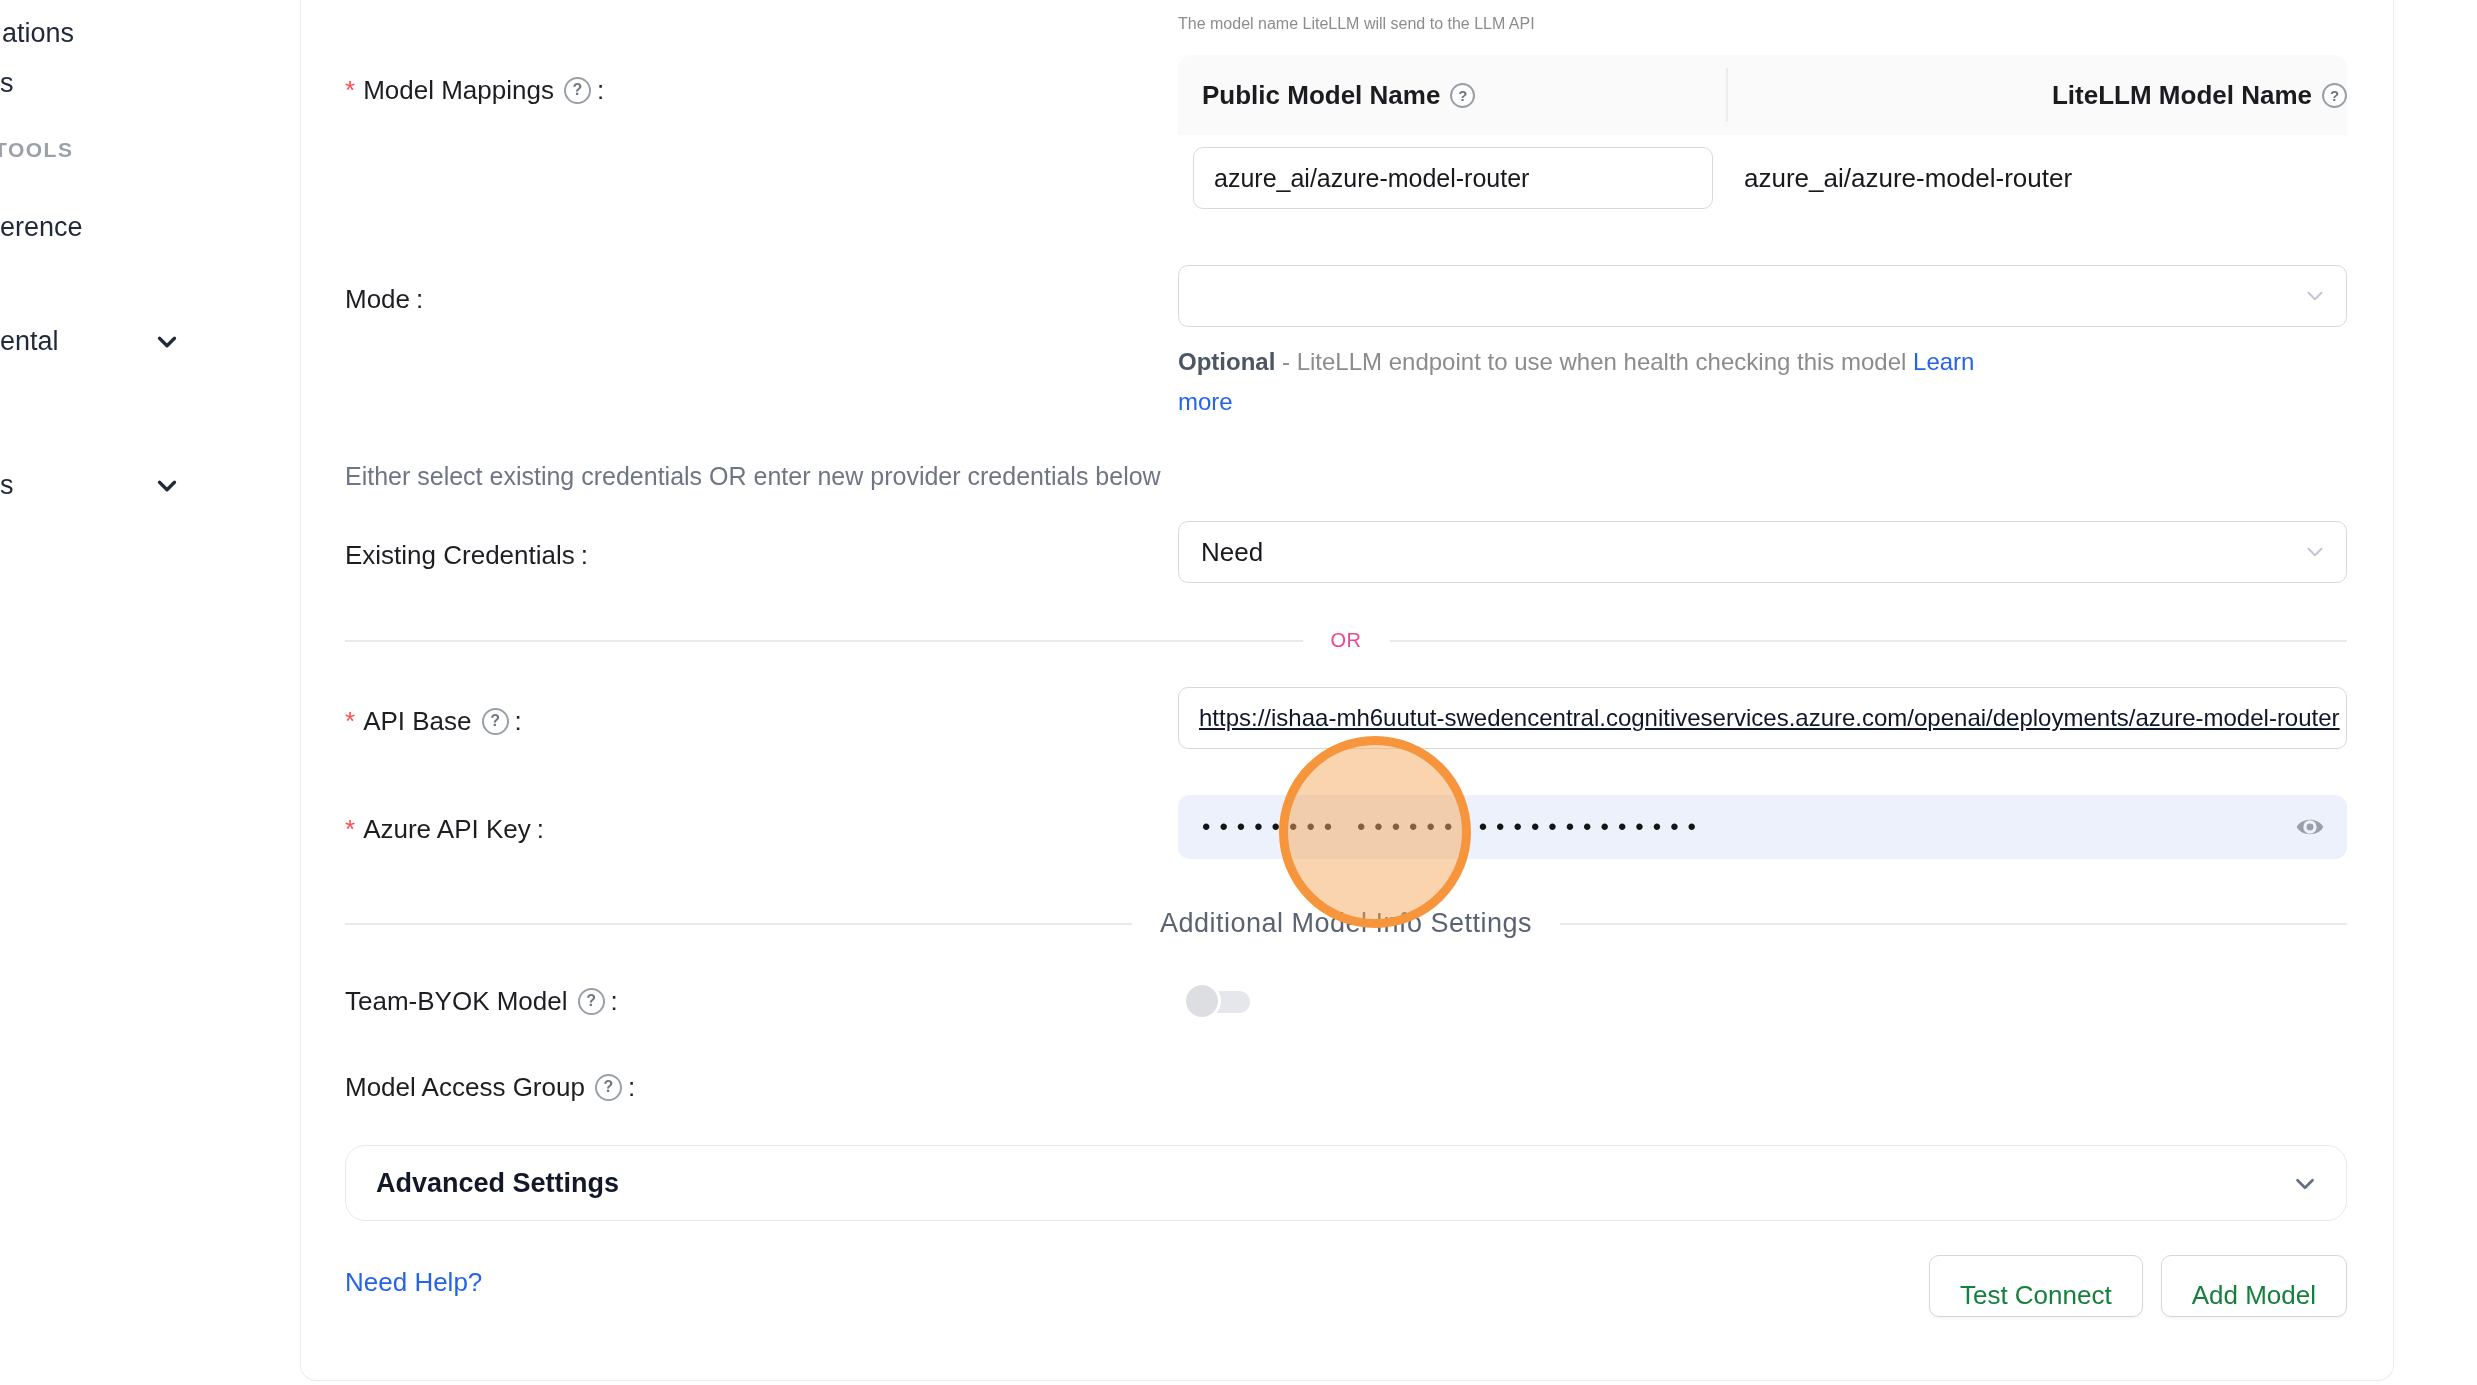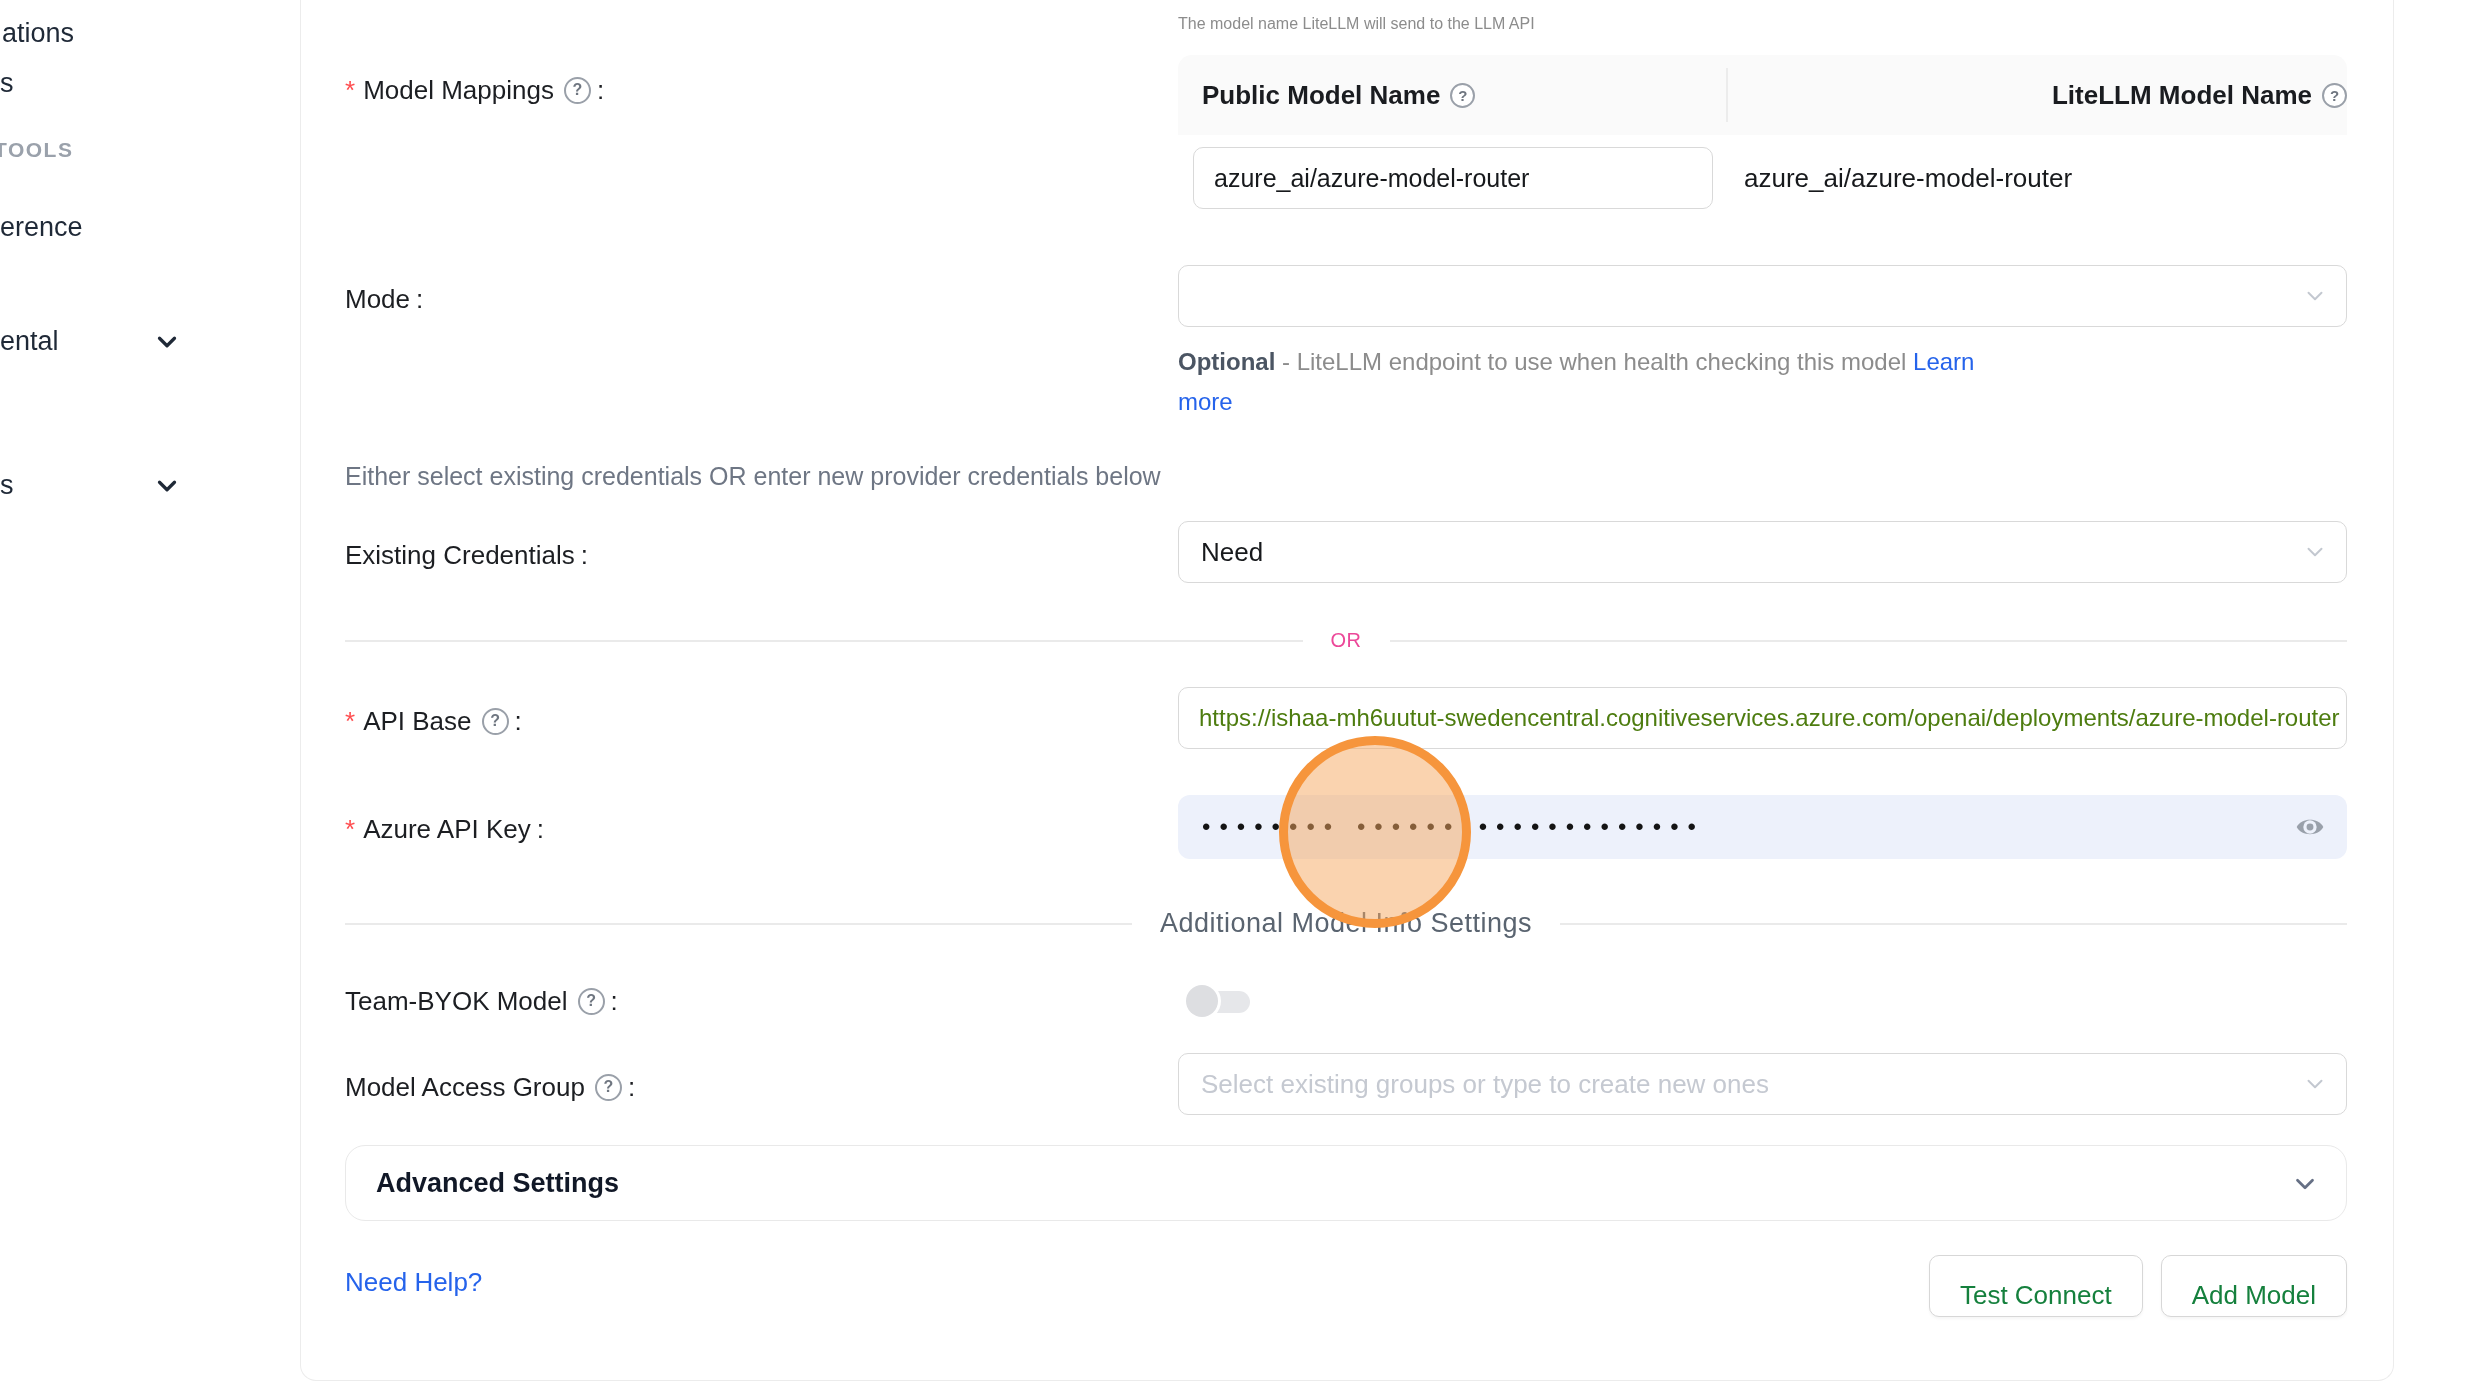--- a/index.html
+++ b/index.html
@@ -31,22 +31,22 @@
   .tinput{position:absolute;left:15px;top:12px;width:520px;height:62px;border:1px solid #d9d9d9;border-radius:10px;
     font-family:"Liberation Sans",sans-serif;font-size:25px;color:#17191c;padding:0 20px;box-sizing:border-box;outline:none;}
   .tcell{position:absolute;left:566px;top:12px;height:62px;line-height:62px;font-size:26px;color:#17191c;white-space:nowrap;}
   
   .select{position:absolute;left:1178px;width:1169px;height:62px;border:1px solid #d9d9d9;border-radius:10px;
     background:#fff;box-sizing:border-box;cursor:pointer;}
   .select .val{position:absolute;left:22px;top:0;line-height:60px;font-size:26px;color:#17191c;white-space:nowrap;}
   .select .ph{color:#c5c9d1;}
   .sel-chev{position:absolute;right:18px;top:50%;margin-top:-13px;}
   .textinput{position:absolute;left:1178px;width:1169px;height:62px;border:1px solid #d9d9d9;border-radius:10px;background:#fff;box-sizing:border-box;}
-  .textinput .tval{position:absolute;left:0;top:0;right:4px;padding-left:20px;line-height:60px;font-size:24px;color:#4d7c0f;
-    white-space:nowrap;overflow:hidden;}
+  .textinput .tval{position:absolute;left:0;top:0;right:4px;padding-left:20px;line-height:60px;font-size:24px;color:#0f172a;
+    white-space:nowrap;overflow:hidden;text-decoration:underline;}
   .keyinput{position:absolute;left:1178px;top:795px;width:1169px;height:64px;background:#edf1fb;border-radius:12px;}
   .dots{position:absolute;left:24px;top:0;line-height:64px;font-size:24px;letter-spacing:9px;color:#141414;white-space:nowrap;}
   .eye{position:absolute;right:18px;top:50%;margin-top:-16px;cursor:pointer;}
   
   .hdivider{position:absolute;left:345px;width:2002px;display:flex;align-items:center;gap:28px;}
   .hdivider .line{flex:1;height:2px;background:#eaeaea;}
   .hdivider .dtext{font-size:27px;color:#5a6470;white-space:nowrap;letter-spacing:.5px;}
   
   .opt-hint{position:absolute;left:1178px;top:342px;width:810px;font-size:24px;line-height:40px;color:#8c8c8c;}
   .opt-hint b{color:#4b5563;font-weight:700;}
@@ -224,28 +224,20 @@
     <div class="knob"></div>
   </div>
 
   <div class="row-label" style="left:345px;top:1069px">
     <span>Model Access Group</span>
     <span class="qicon">
         <span>?</span>
       </span>
     <span class="colon">:</span>
   </div>
-  <div class="select" style="top:1053px">
-    <span class="val ph">Select existing groups or type to create new ones</span>
-    <span class="sel-chev">
-      <svg width="26" height="26" viewBox="0 0 24 24" fill="none" stroke="#c3c8d0" stroke-width="1.8" stroke-linecap="round" stroke-linejoin="round">
-          <polyline points="6 9 12 15 18 9"></polyline>
-        </svg>
-    </span>
-  </div>
 
   <div class="adv">
     <div class="title">Advanced Settings</div>
     <span class="adv-chev">
       <svg width="30" height="30" viewBox="0 0 24 24" fill="none" stroke="#667085" stroke-width="2.2" stroke-linecap="round" stroke-linejoin="round">
           <polyline points="6 9 12 15 18 9"></polyline>
         </svg>
     </span>
   </div>
 

